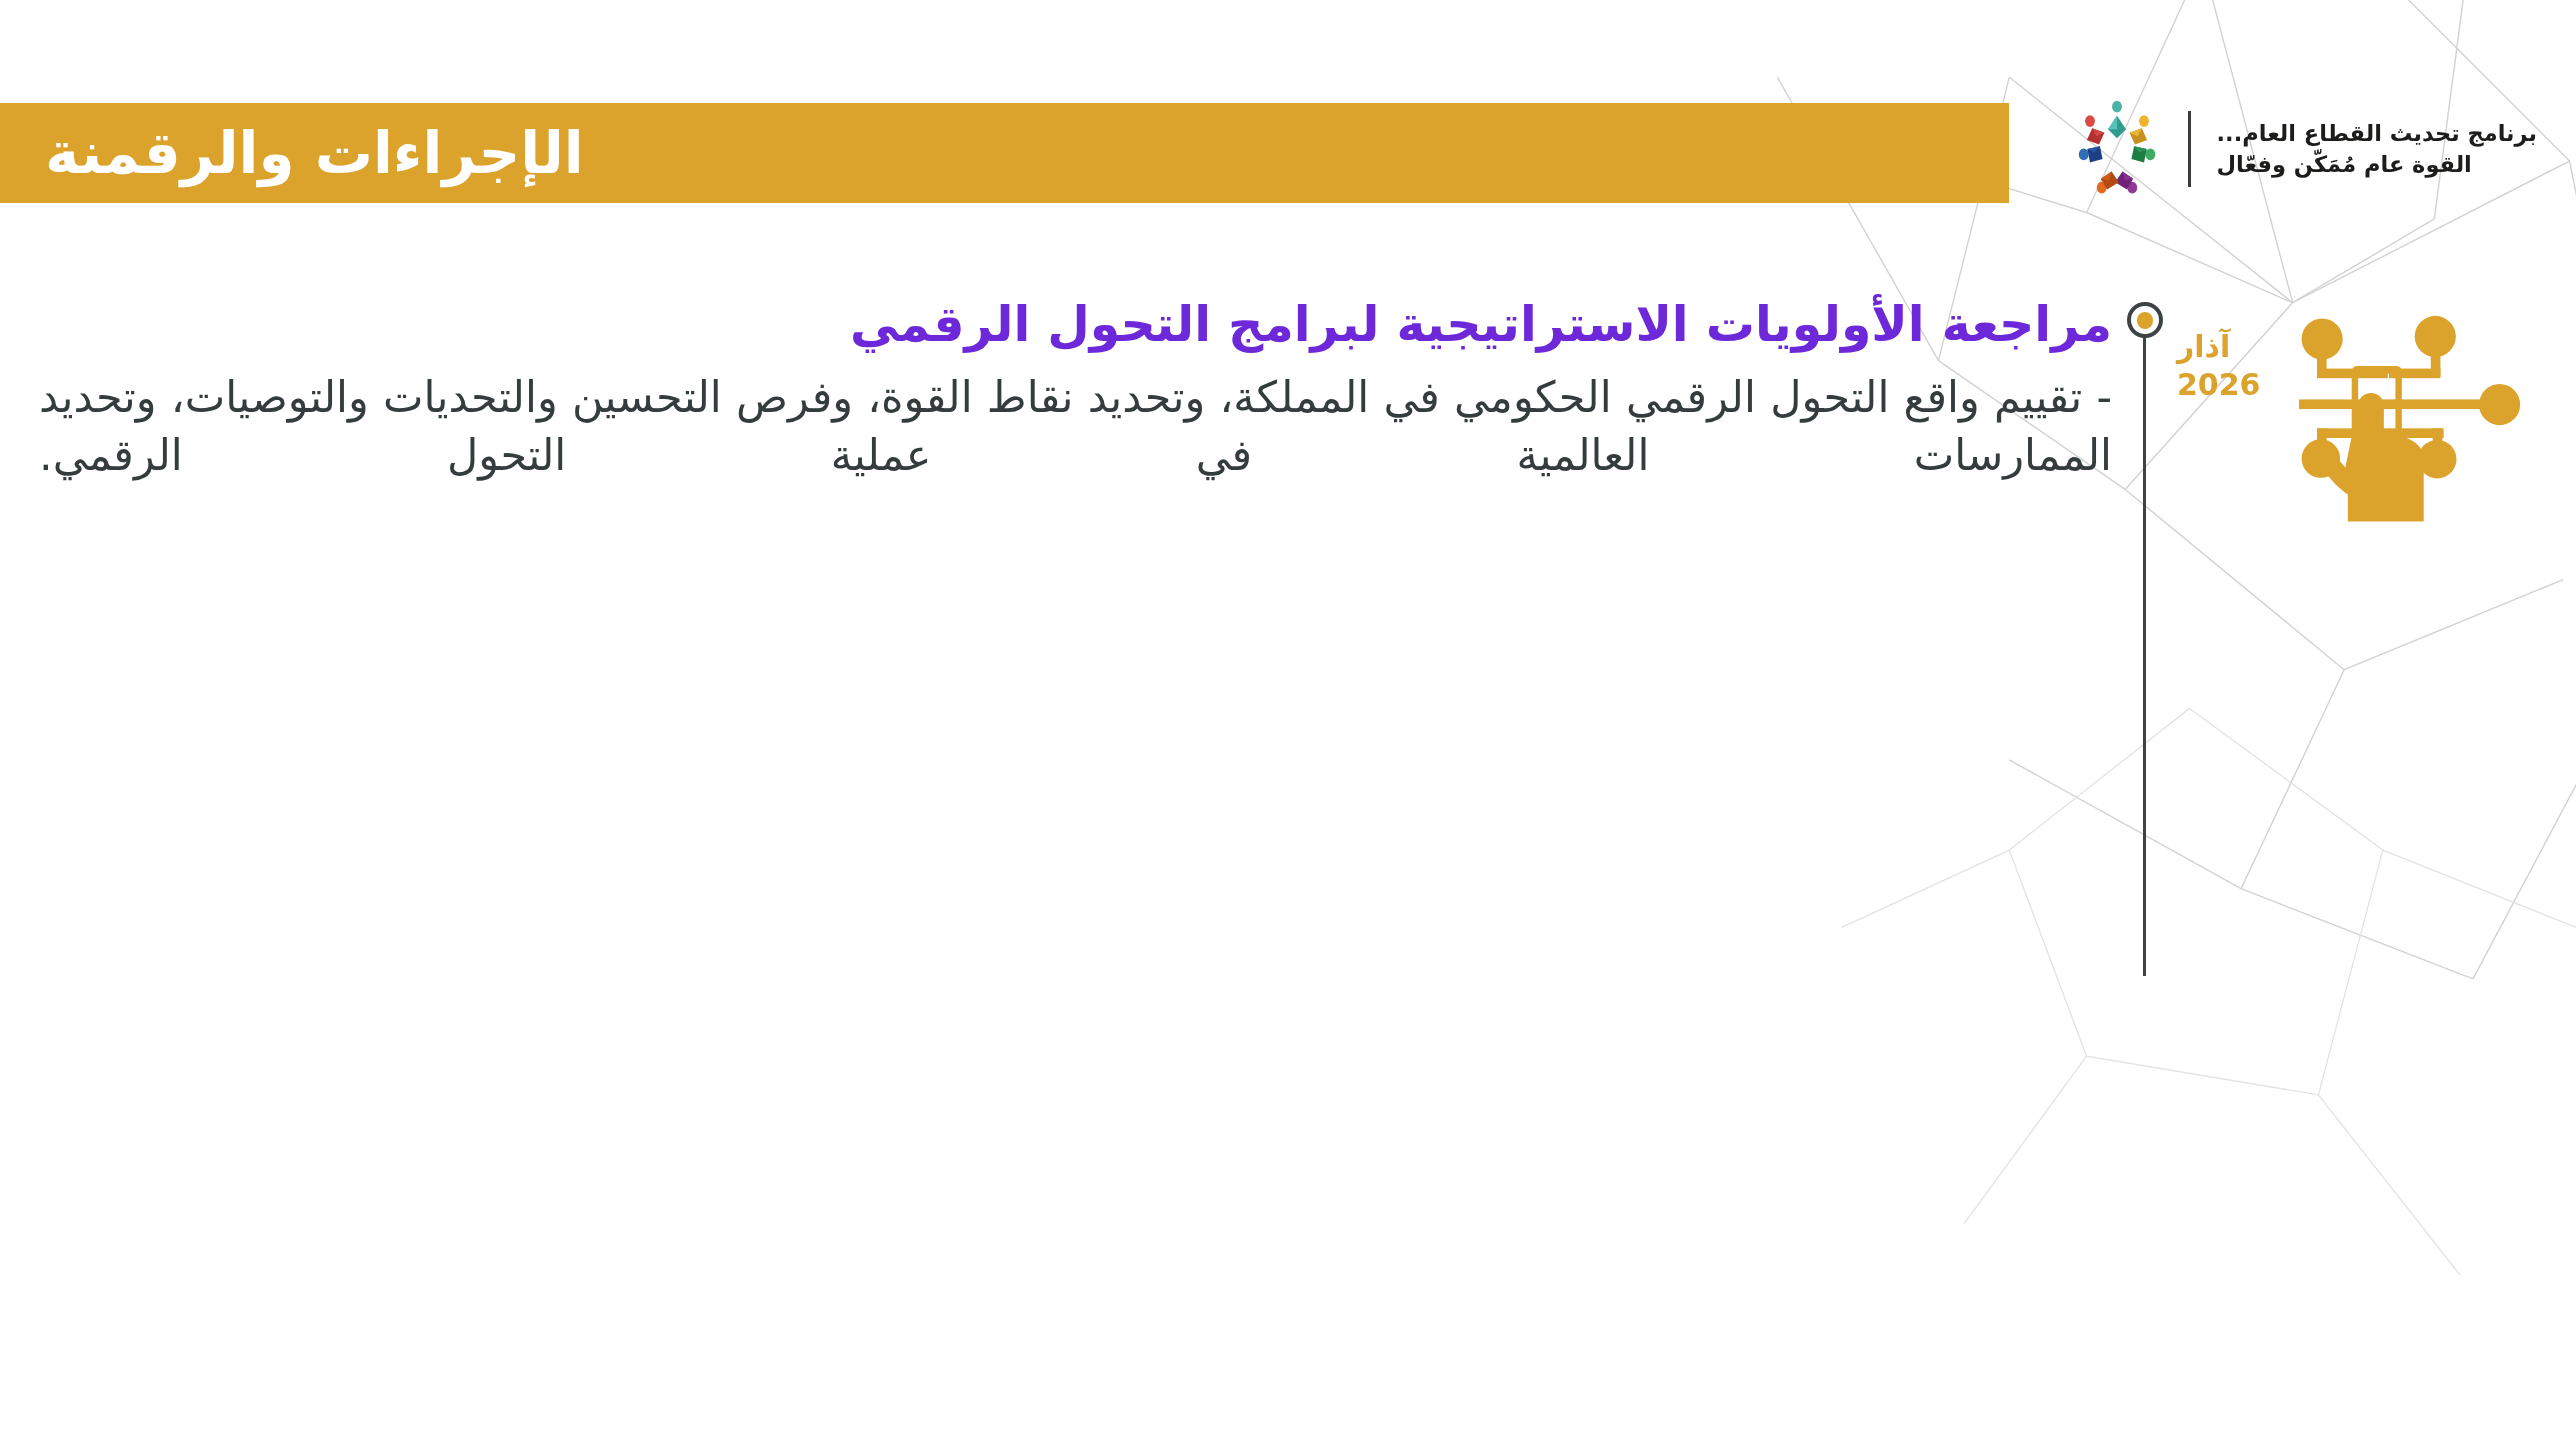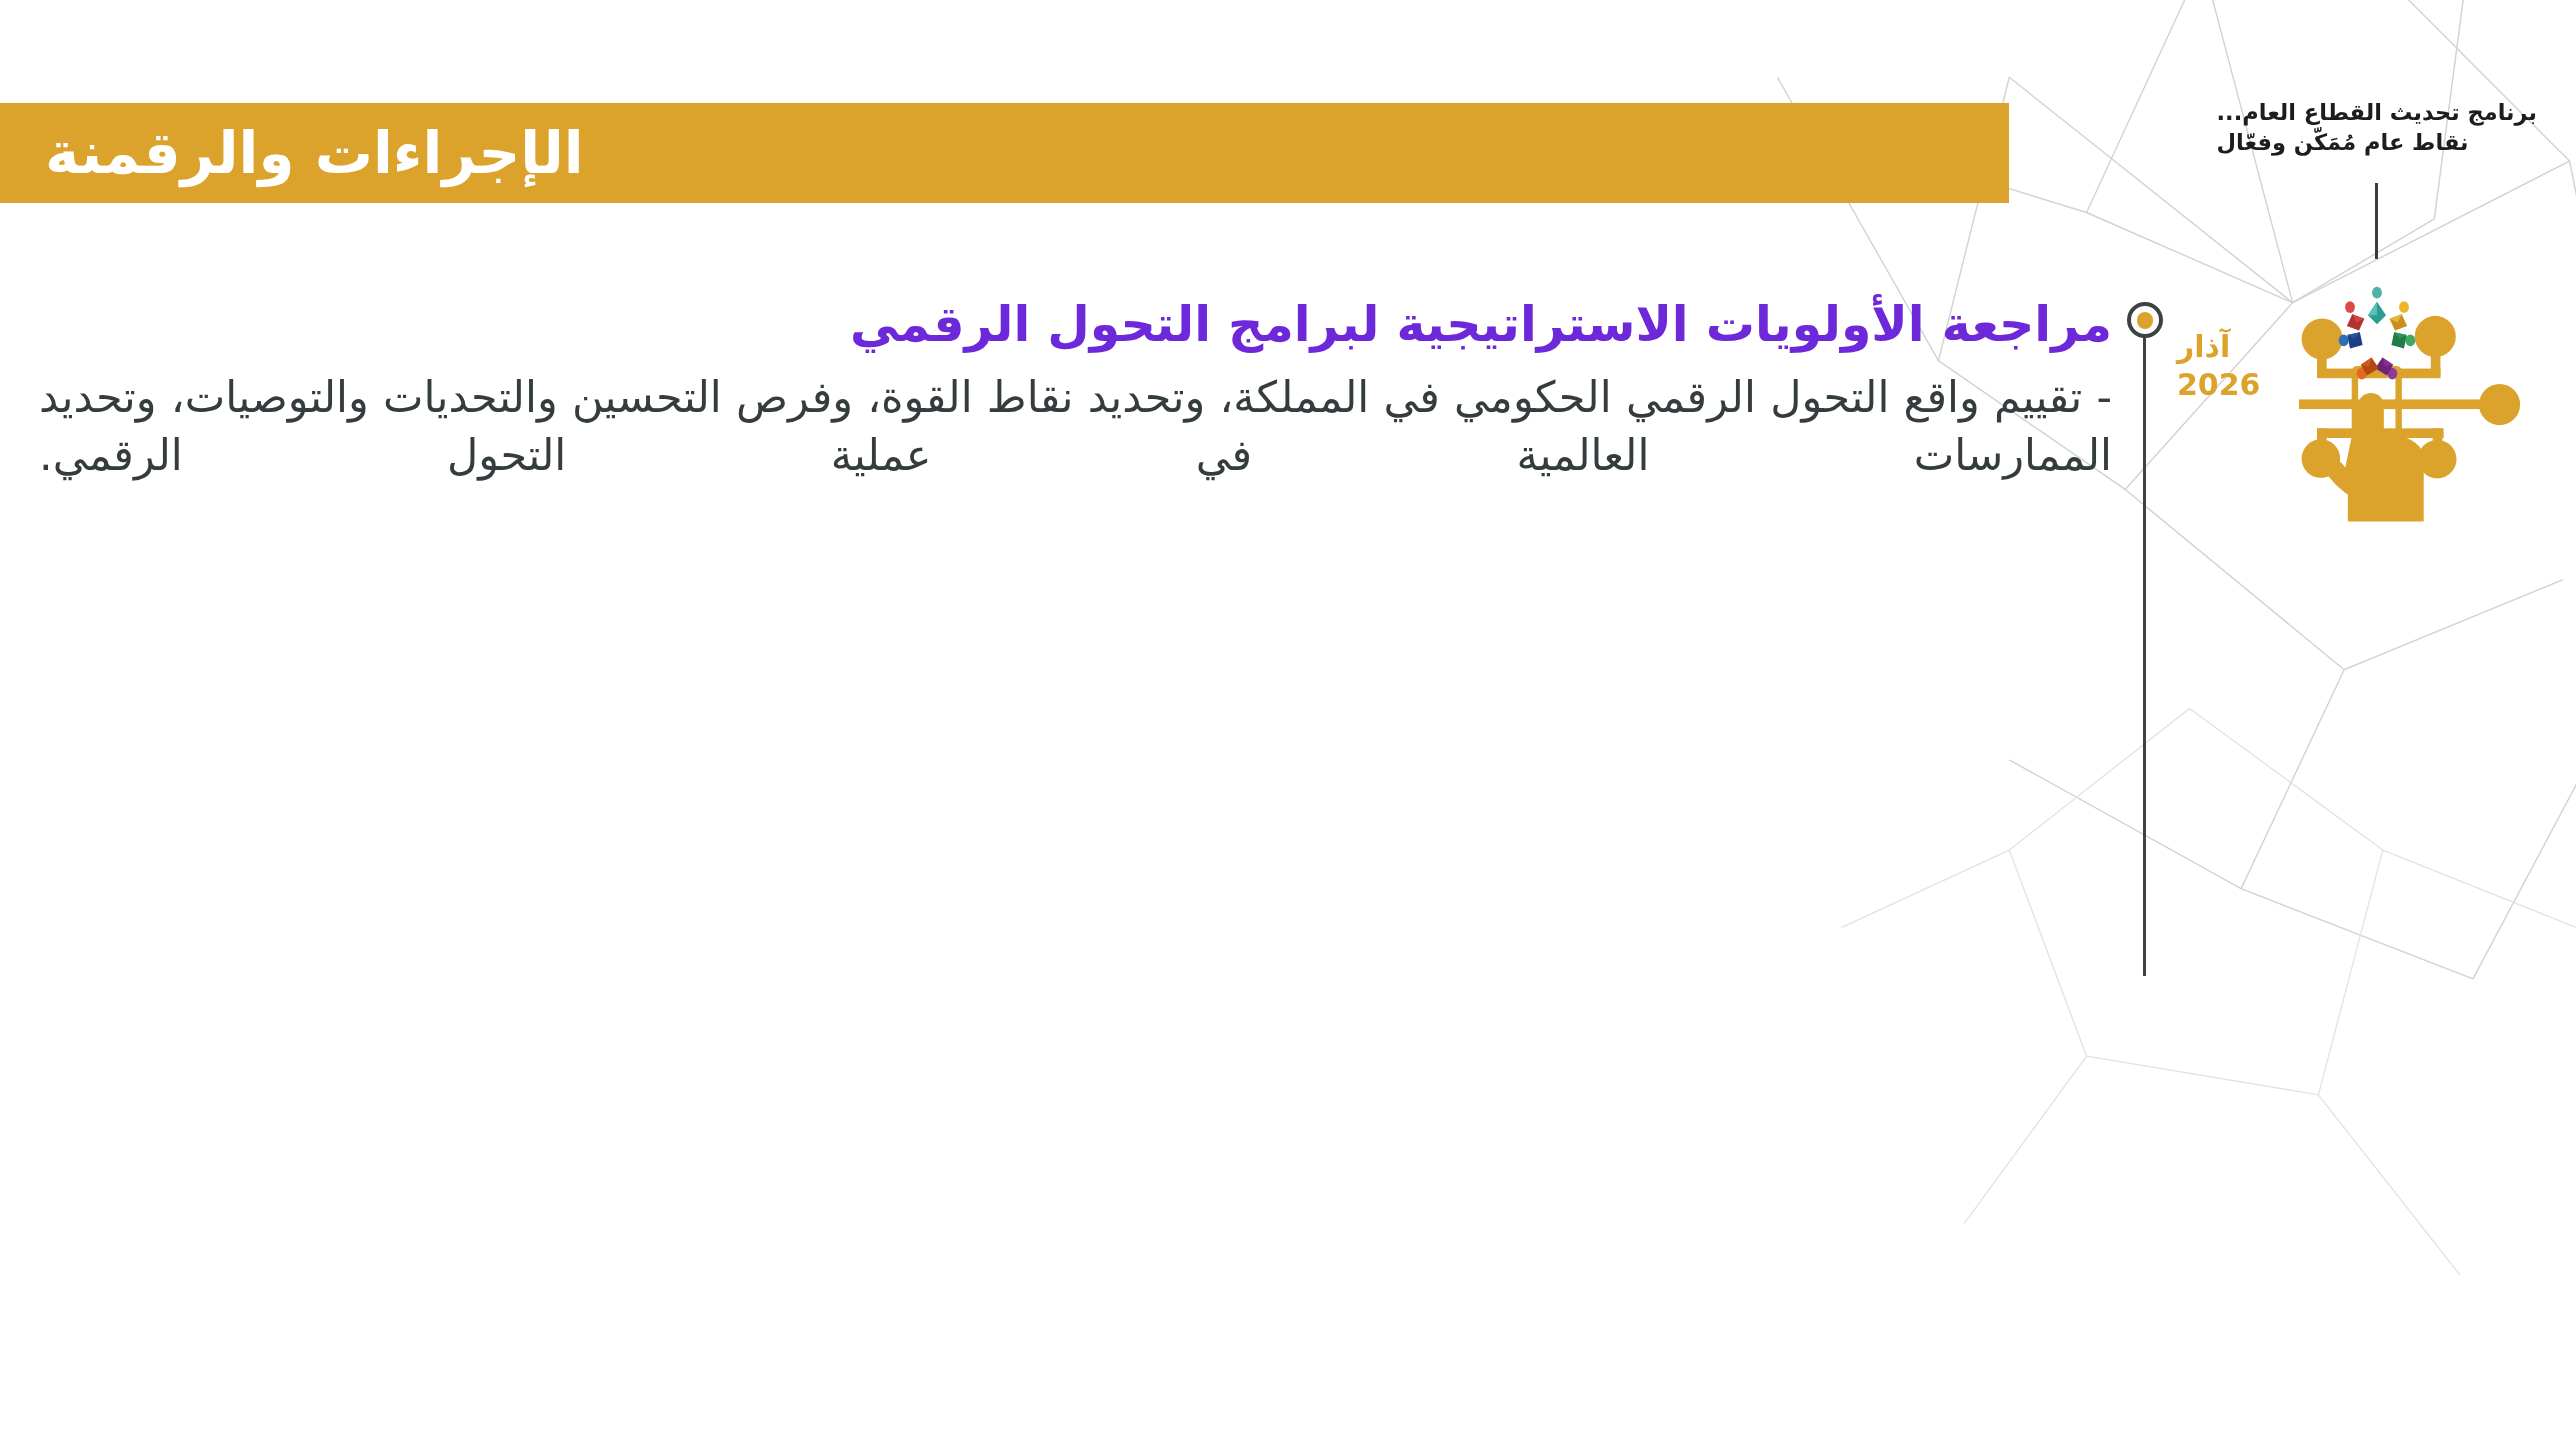--- a/index.html
+++ b/index.html
@@ -26,21 +26,20 @@
   #header-row {
     position:absolute;
     top:0; left:0; right:0;
     height:238px;
     z-index:5;
   }
   #logo-block {
     position:absolute;
     top:97px; right:39px;
     display:flex;
-    flex-direction:column;
     align-items:center;
     gap:26px;
     height:103px;
   }
   #logo-text {
     display:flex;
     flex-direction:column;
     justify-content:center;
     align-items:flex-end;
     line-height:1.34;
@@ -192,21 +191,21 @@
 
   <div id="header-row">
 
     <div id="title-bar">
       <span id="title-text">الإجراءات والرقمنة</span>
     </div>
 
     <div id="logo-block">
       <div id="logo-text">
         <span>برنامج تحديث القطاع العام...</span>
-        <span>نقاط عام مُمَكّن وفعّال</span>
+        <span>القوة عام مُمَكّن وفعّال</span>
       </div>
       <div id="logo-divider"></div>
       <svg id="logo-mark" viewBox="0 0 200 220" aria-hidden="true">
 
         <ellipse cx="100" cy="16" rx="11" ry="13" fill="#4bb3a8"></ellipse>
         <path d="M100,36 L80,66 L100,86 L120,66 Z" fill="#2f9c90"></path>
         <path d="M100,36 L80,66 L100,66 Z" fill="#56c3b8"></path>
 
         <ellipse cx="160" cy="48" rx="11" ry="13" fill="#f0b32c"></ellipse>
         <path d="M155,64 L128,74 L140,100 L167,90 Z" fill="#c8901f"></path>

